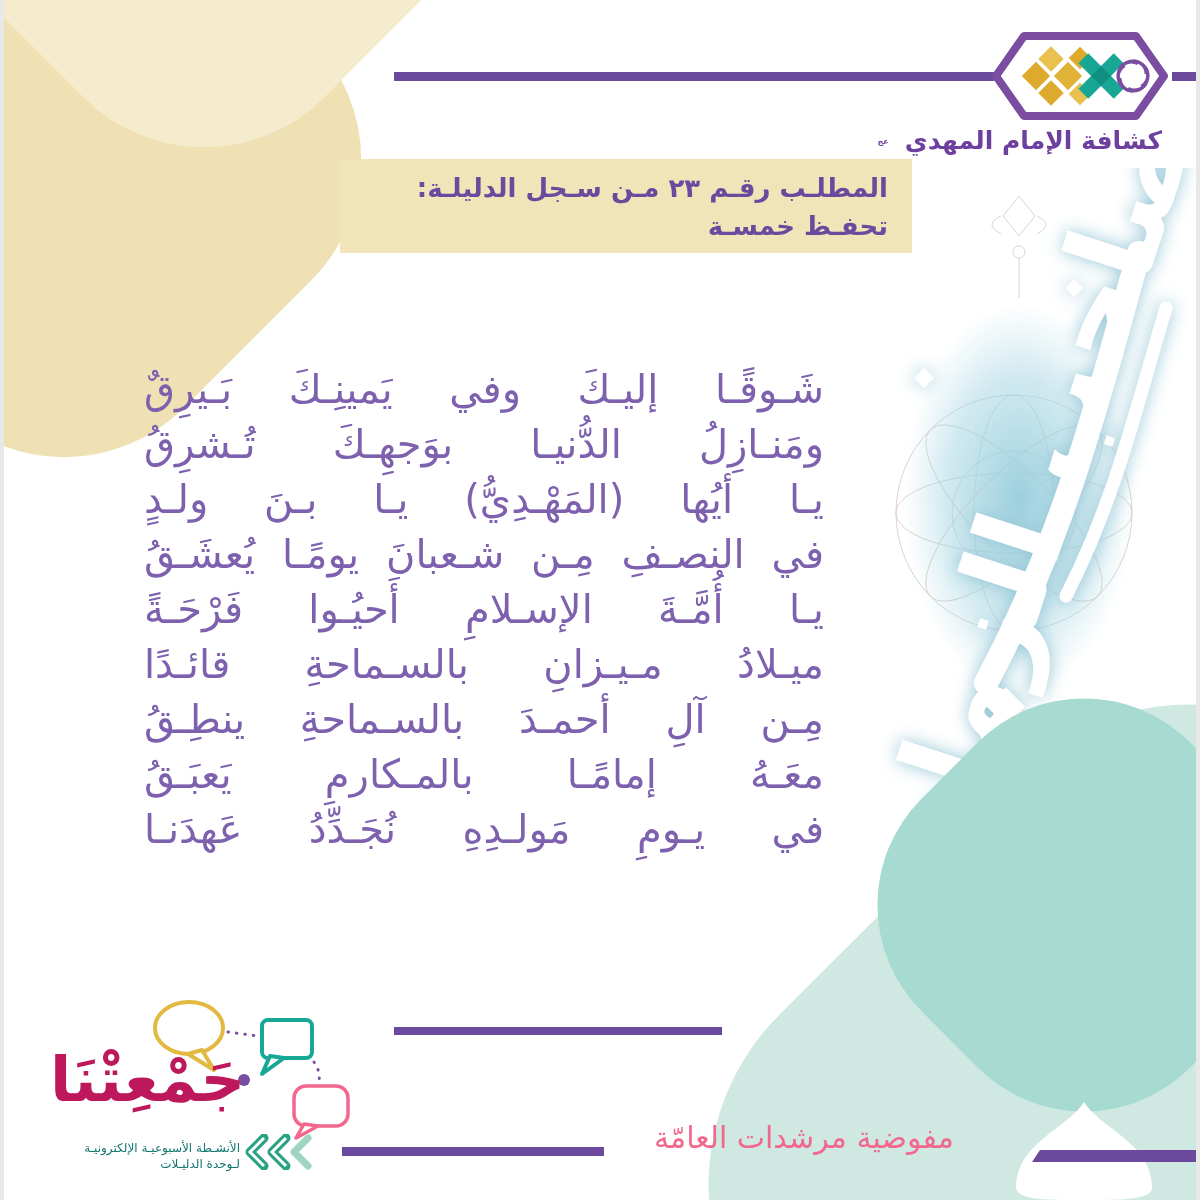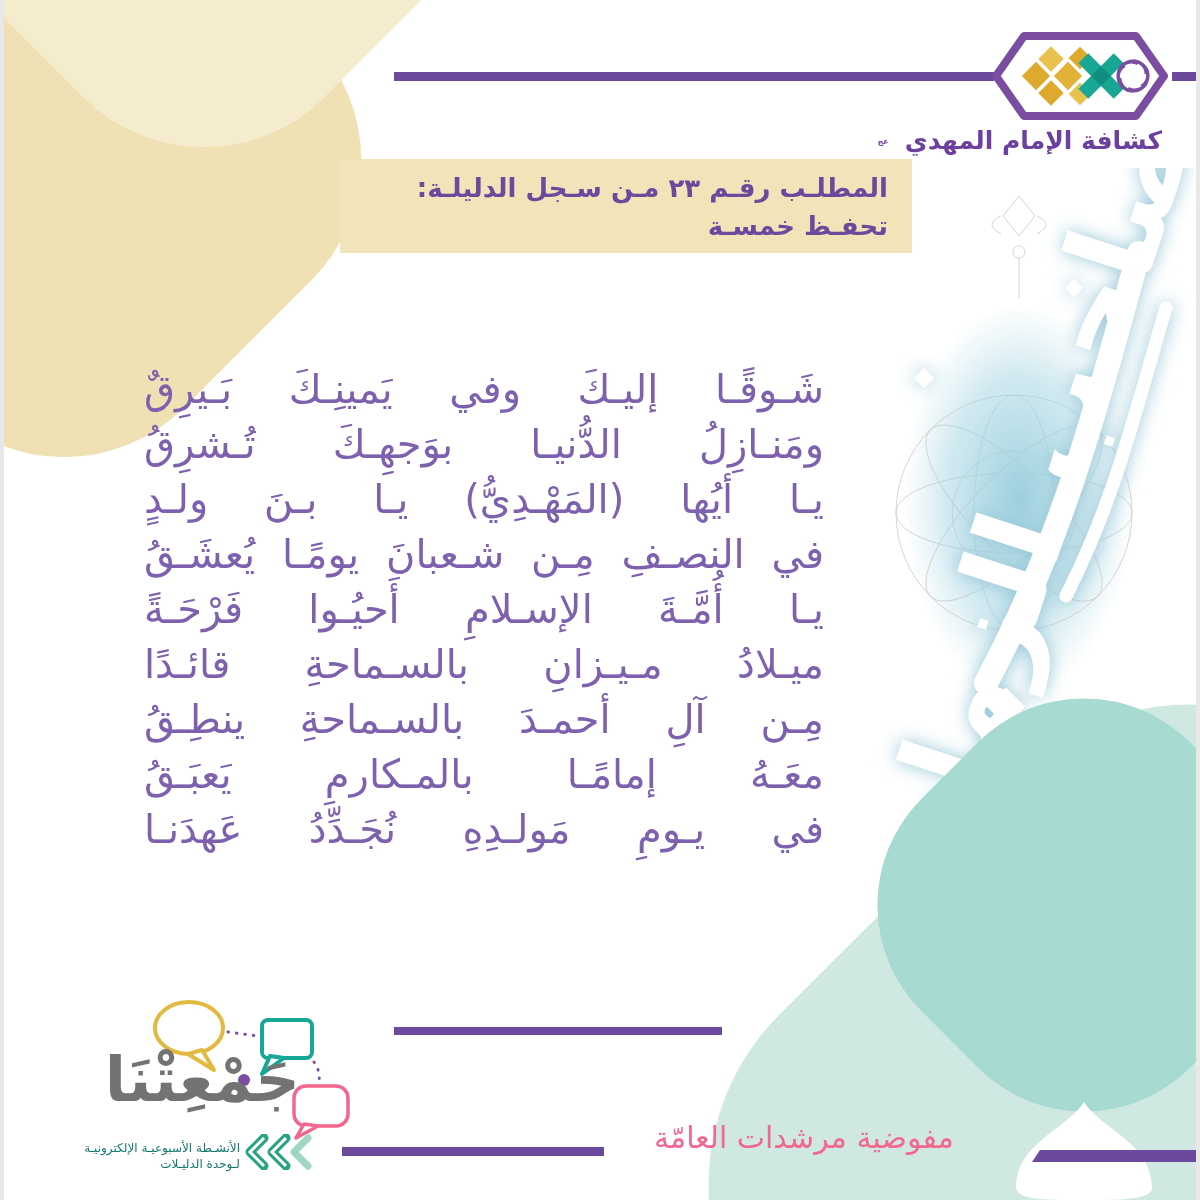--- a/index.html
+++ b/index.html
@@ -41,22 +41,22 @@
   .callig{position:absolute;left:830px;top:168px;width:370px;height:645px;z-index:2;overflow:hidden;}
 
   
   .white-drop{position:absolute;left:980px;top:1095px;z-index:5;}
   .commission{position:absolute;left:650px;top:1120px;width:350px;z-index:6;direction:rtl;
     text-align:left;font-size:30px;font-weight:normal;color:#f2678d;}
   .rule-bottom-right{position:absolute;left:1018px;top:1095px;z-index:7;}
 
   
   .bubbles{position:absolute;left:140px;top:990px;z-index:8;}
-  .wordmark{position:absolute;left:46px;top:1046px;width:250px;z-index:8;direction:rtl;text-align:right;
-    font-size:62px;font-weight:bold;color:#737373;line-height:1.1;}
+  .wordmark{position:absolute;left:46px;top:1046px;width:250px;z-index:8;direction:rtl;text-align:left;
+    font-size:62px;font-weight:bold;color:#be185d;line-height:1.1;}
   .chevrons{position:absolute;left:240px;top:1134px;z-index:8;}
   .tagline{position:absolute;left:50px;top:1140px;width:186px;z-index:8;direction:rtl;text-align:right;
     font-size:12px;color:#0f766e;line-height:1.35;}
 </style>
 </head>
 <body>
 
 <div id="canvas">
 
   <div class="diamond cream-dark"></div>

